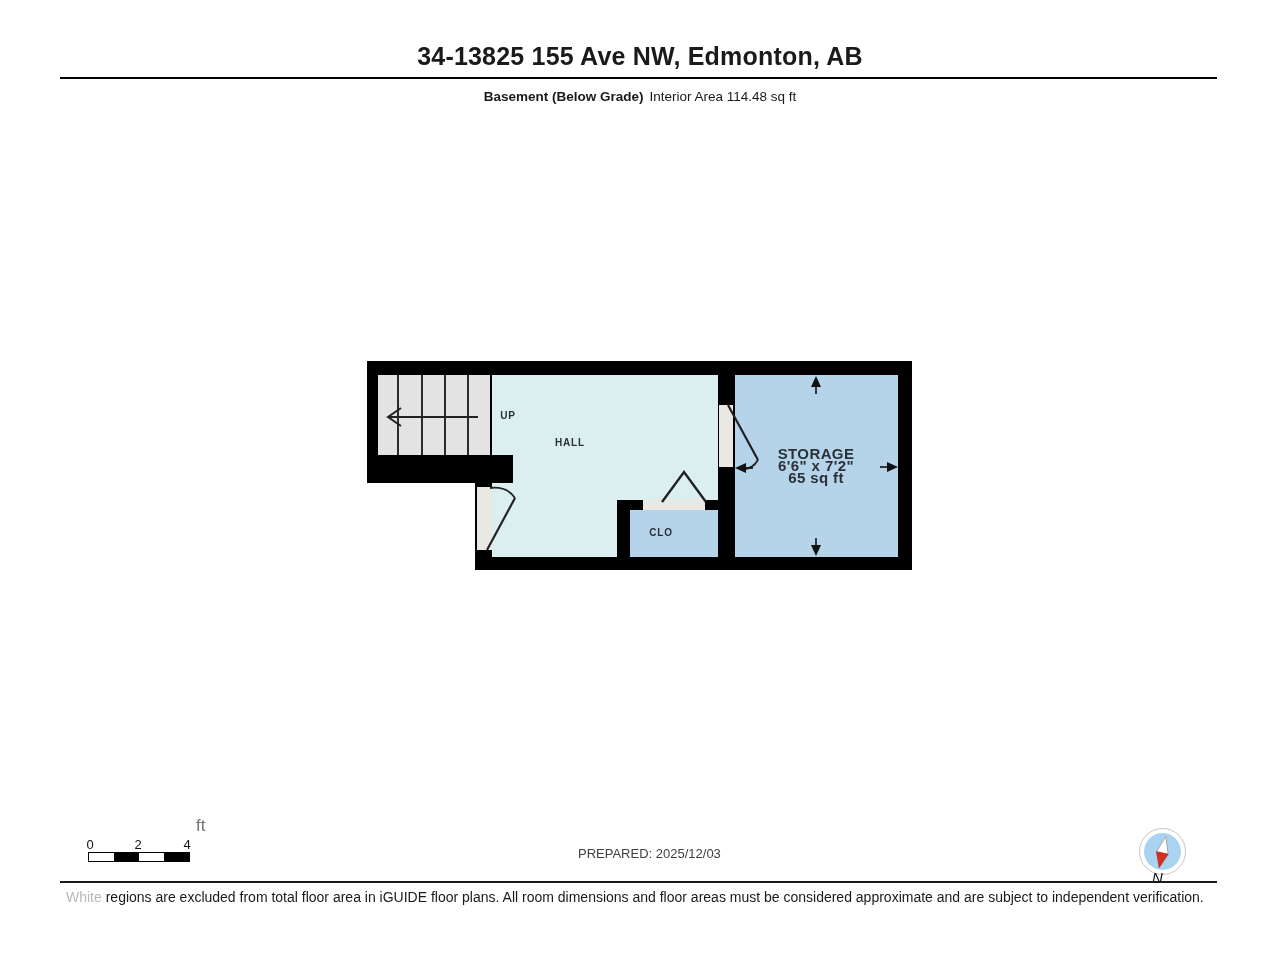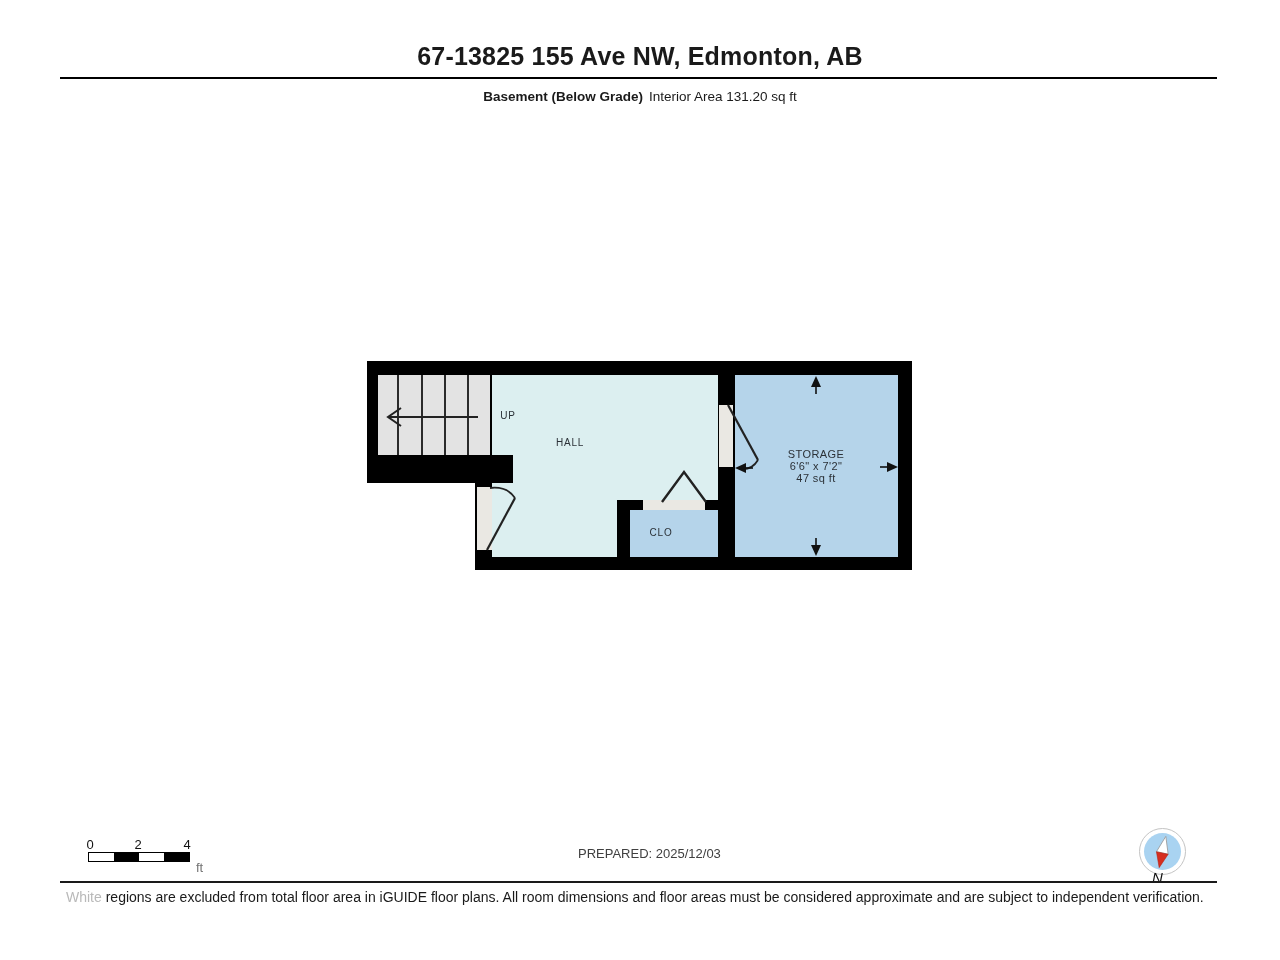--- a/index.html
+++ b/index.html
@@ -26,51 +26,51 @@
   .storage-fill{left:368px;top:14px;width:163px;height:182px;background:var(--storage-fill,#b5d4ea);}
   .closet-wall-left{left:250px;top:139px;width:13px;height:57px;background:var(--wall,#000);}
   .closet-stub-left{left:250px;top:139px;width:26px;height:10px;background:var(--wall,#000);}
   .closet-stub-right{left:338px;top:139px;width:13px;height:10px;background:var(--wall,#000);}
   .closet-threshold{left:276px;top:139px;width:62px;height:10px;background:var(--threshold-fill,#eae8e3);}
   .closet-fill{left:263px;top:149px;width:88px;height:47px;background:var(--storage-fill,#b5d4ea);}
   .west-threshold{left:110px;top:126px;width:15px;height:63px;background:var(--threshold-fill,#eae8e3);}
   .storage-threshold{left:352px;top:44px;width:14px;height:62px;background:var(--threshold-fill,#eae8e3);}
   .plan svg{position:absolute;left:0;top:0;}
 
-  .room-label{position:absolute;text-align:center;color:#2b3137;font-size:10px;letter-spacing:0.8px;}
+  .room-label{position:absolute;text-align:center;color:#2b3137;font-size:10px;letter-spacing:0.8px;font-weight:bold;}
   .lbl-up{left:128px;top:49px;width:26px;}
   .lbl-hall{left:173px;top:76px;width:60px;}
   .lbl-clo{left:264px;top:166px;width:60px;}
-  .lbl-storage{left:389px;top:87px;width:120px;font-size:11px;line-height:12px;letter-spacing:0.4px;}
+  .lbl-storage{left:389px;top:87px;width:120px;font-size:15px;line-height:12px;letter-spacing:0.4px;}
 
   
   .scale-num{position:absolute;top:837px;width:14px;text-align:center;font-size:13px;color:#111;}
   .sn0{left:83px;} .sn2{left:131px;} .sn4{left:180px;}
   .scalebar{left:88px;top:852px;width:100px;height:8px;border:1px solid #000;display:flex;}
   .scalebar .seg{width:25px;height:100%;}
   .seg-w{background:#fff;} .seg-b{background:#000;}
-  .scale-unit{left:196px;top:860px;font-size:13px;color:#737373;}
+  .scale-unit{left:196px;top:816px;font-size:17px;color:#737373;}
   .prepared{left:578px;top:846px;font-size:13px;color:#404040;}
 
   .compass-ring{left:1139px;top:828px;width:47px;height:47px;border-radius:50%;background:var(--compass-ring,#fff);border:1.5px solid #c4c4c4;box-sizing:border-box;}
   .compass-face{left:1144px;top:833px;width:37px;height:37px;border-radius:50%;background:var(--compass-face,#a9d3f1);}
   .compass-needle{left:1139px;top:828px;width:47px;height:47px;}
   .compass-n{left:1139px;top:869px;width:37px;text-align:center;font-size:15px;font-style:italic;color:#111;}
 
   .rule-bottom{top:881px;left:60px;width:1157px;height:2px;background:#1a1a1a;}
   .disclaimer{left:66px;top:889px;font-size:14px;color:#1a1a1a;}
   .disclaimer .white-word{color:#b9b9b9;}
 </style>
 </head>
 <body>
 
-<div class="abs title">67-13825 155 Ave NW, Edmonton, AB</div>
+<div class="abs title">34-13825 155 Ave NW, Edmonton, AB</div>
 <div class="abs rule-top"></div>
 <div class="abs subtitle-row">
-  <span class="floor">Basement (Below Grade)</span><span>Interior Area 131.20 sq ft</span>
+  <span class="floor">Basement (Below Grade)</span><span>Interior Area 114.48 sq ft</span>
 </div>
 
 <div class="abs plan">
   <div class="layer base-upper"></div>
   <div class="layer base-main"></div>
   <div class="layer hall-fill"></div>
   <div class="layer bump"></div>
   <div class="layer stairs-fill"></div>
   <div class="layer storage-fill"></div>
   <div class="layer closet-wall-left"></div>
@@ -118,21 +118,21 @@
       <line x1="378" y1="107" x2="386" y2="107" stroke-width="1.6"></line>
     </g>
   </svg>
 
   <div class="room-label lbl-up">UP</div>
   <div class="room-label lbl-hall">HALL</div>
   <div class="room-label lbl-clo">CLO</div>
   <div class="room-label lbl-storage">
     <div>STORAGE</div>
     <div>6'6" x 7'2"</div>
-    <div>47 sq ft</div>
+    <div>65 sq ft</div>
   </div>
 </div>
 
 <span class="scale-num sn0">0</span>
 <span class="scale-num sn2">2</span>
 <span class="scale-num sn4">4</span>
 <div class="abs scalebar">
   <div class="seg seg-w"></div>
   <div class="seg seg-b"></div>
   <div class="seg seg-w"></div>

